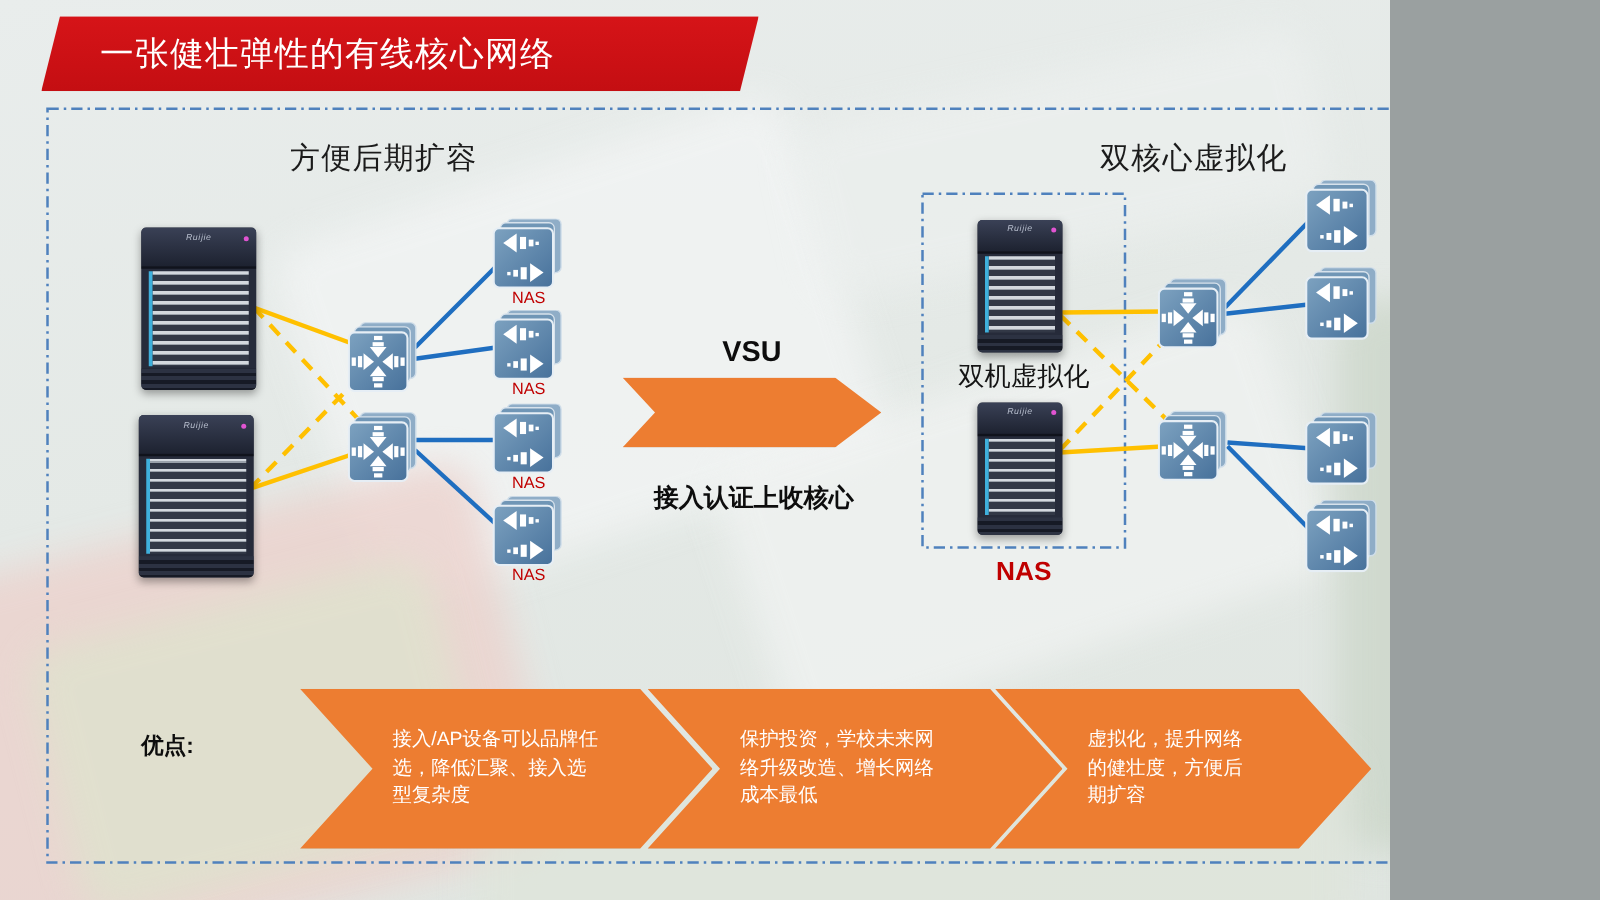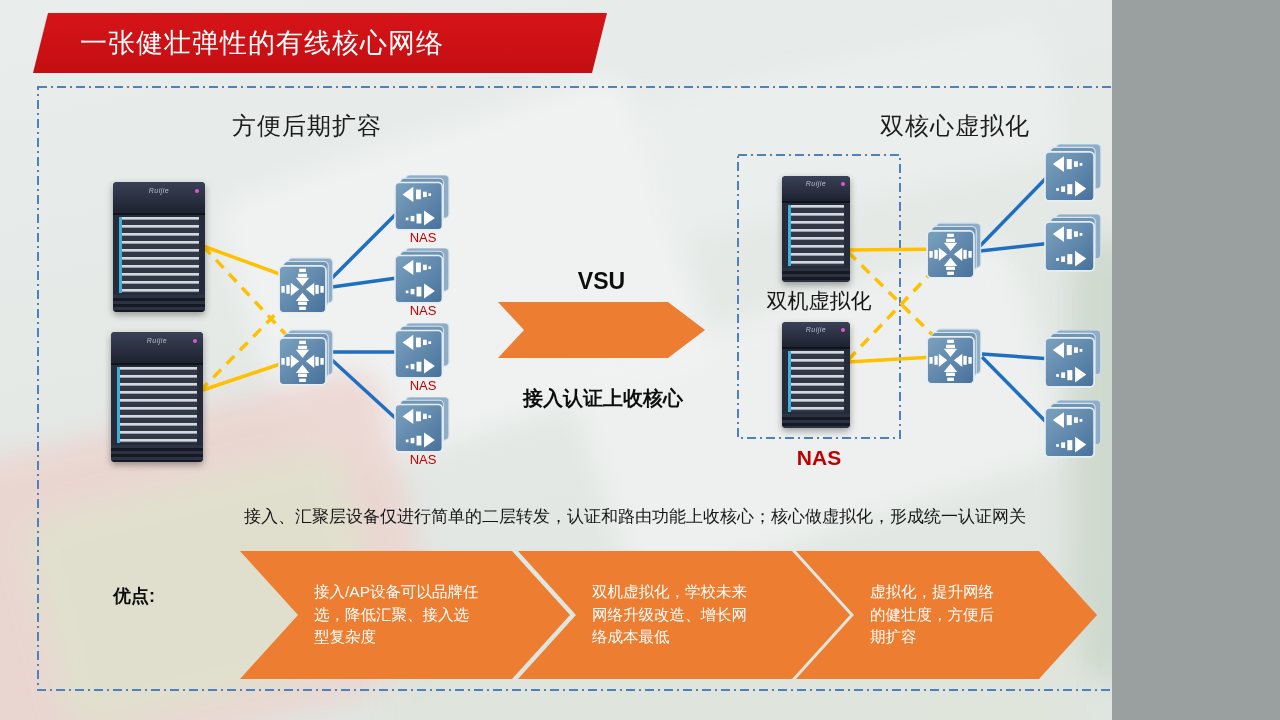--- a/index.html
+++ b/index.html
@@ -268,26 +268,25 @@
     <svg viewBox="0 0 54 52">
         <use href="#nas-icon-shape"></use>
       </svg>
     </div>
   <div class="node" style="left:1043px;top:400px;width:62px;height:58px;">
     <svg viewBox="0 0 54 52">
         <use href="#nas-icon-shape"></use>
       </svg>
     </div>
 
-  <div class="description">接入、汇聚层设备仅进行简单的二层转发，认证和路由功能上收核心；核心做虚拟化，形成统一认证网关</div>
 
   <div class="adv-label">优点:</div>
   <div class="chevron chev1">
     <span>接入/AP设备可以品牌任选，降低汇聚、接入选型复杂度</span>
   </div>
   <div class="chevron chev2">
-    <span>双机虚拟化，学校未来网络升级改造、增长网络成本最低</span>
+    <span>保护投资，学校未来网络升级改造、增长网络成本最低</span>
   </div>
   <div class="chevron chev3">
     <span>虚拟化，提升网络的健壮度，方便后期扩容</span>
   </div>
 
 </div>
 
 </body></html>

